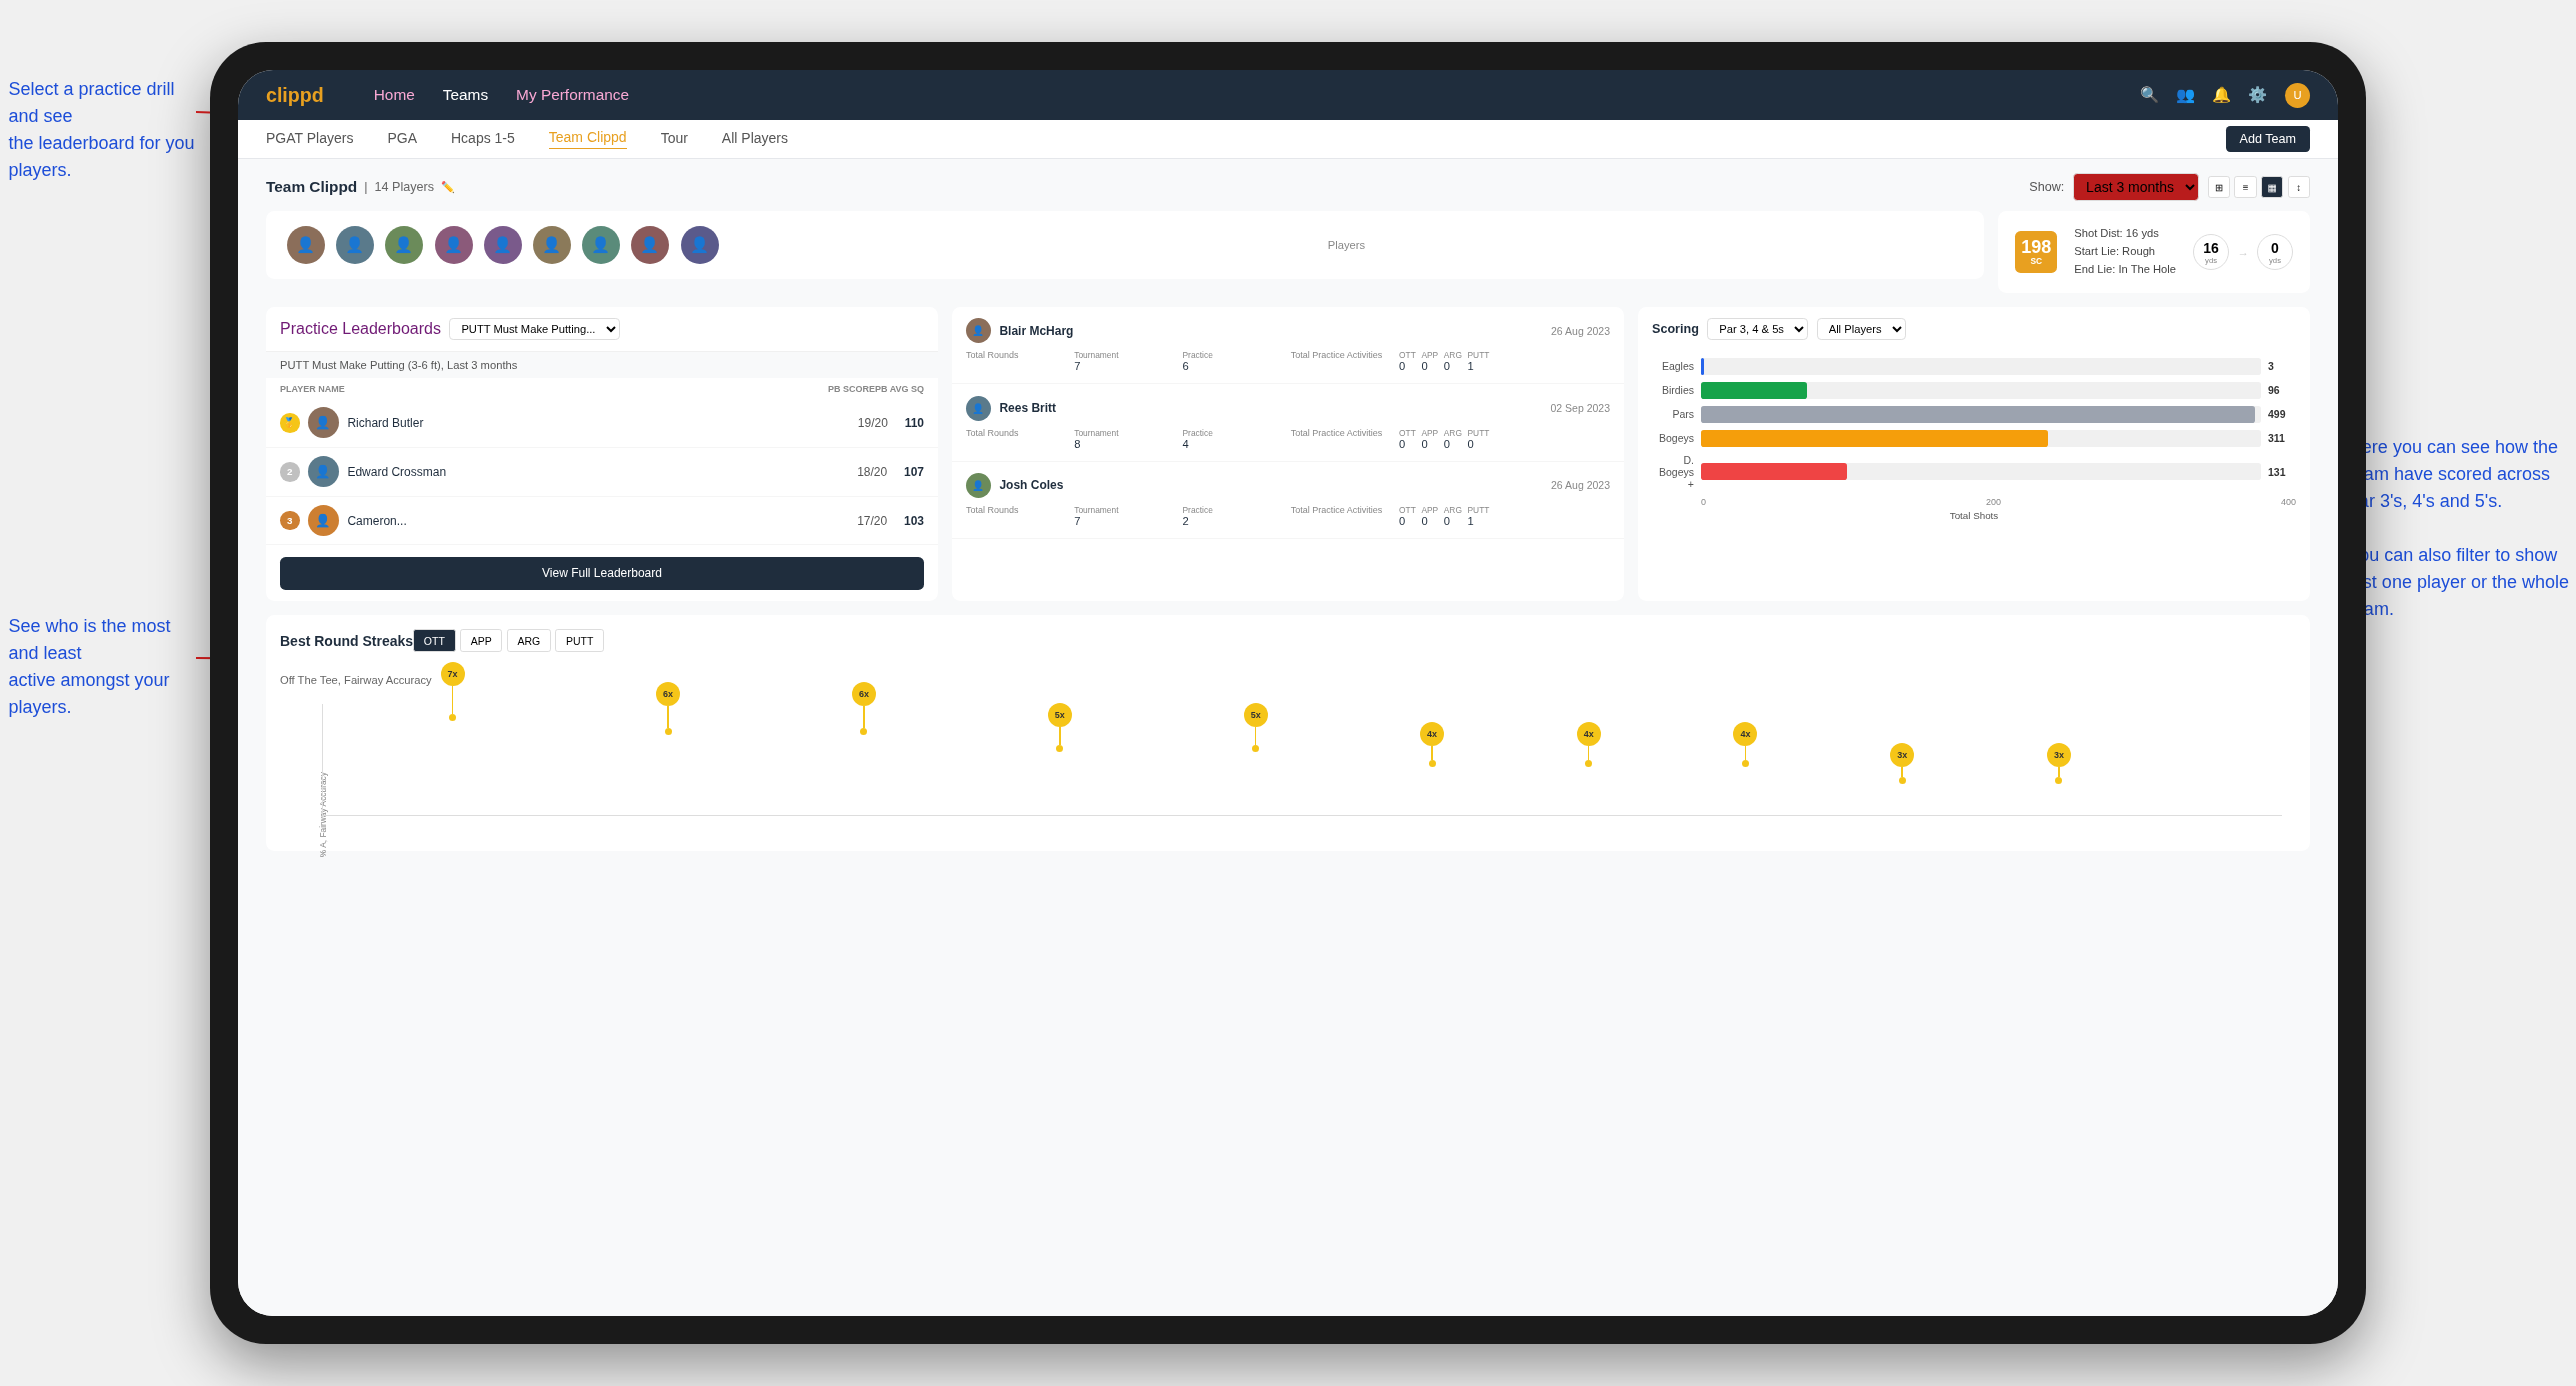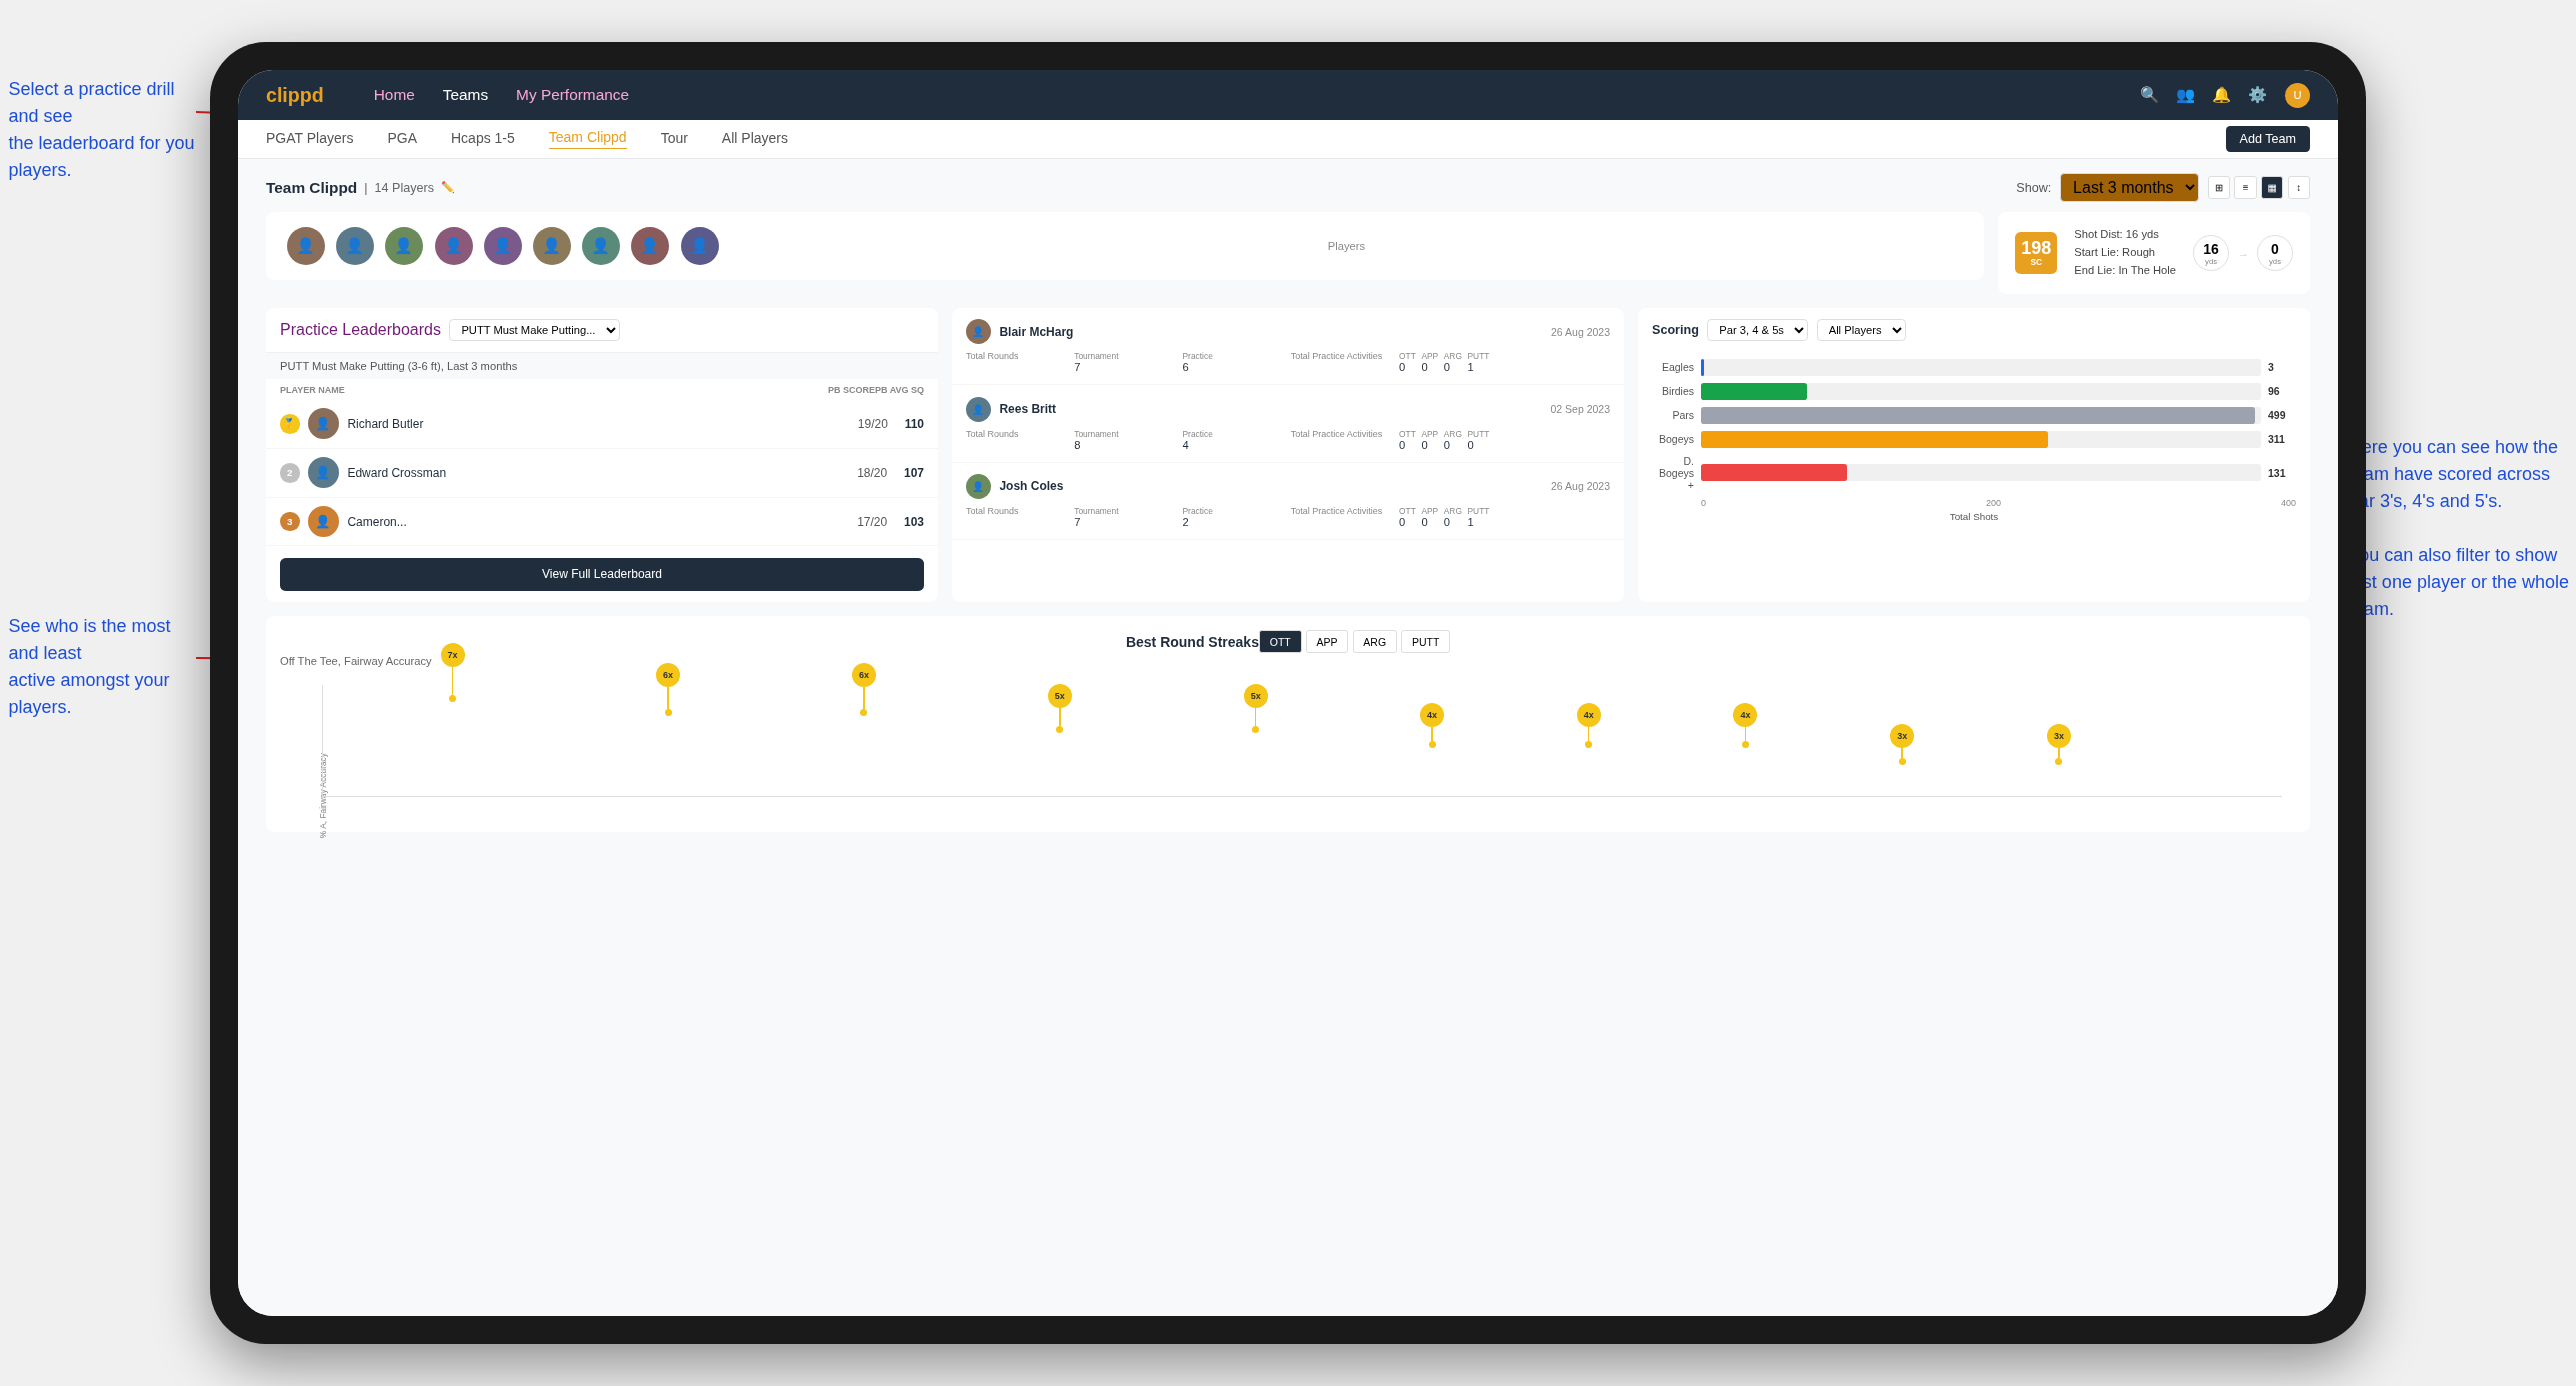--- a/index.html
+++ b/index.html
@@ -143,25 +143,25 @@
     .edit-icon { color: #888; cursor: pointer; }
 
     .show-controls {
       display: flex;
       align-items: center;
       gap: 8.4px;
       margin-left: auto;
     }
     .show-label { font-size: 12.6px; color: #555; }
     .show-select {
-      font-size: 16px;
+      font-size: 14px;
       border: 0.7px solid #ddd;
       border-radius: 4.2px;
       padding: 4.2px 8.4px;
-      background: #a16207;
+      background: #b91c1c;
     }
     .view-icons { display: flex; gap: 4.2px; }
     .view-icon-btn {
       width: 22.4px; height: 22.4px;
       border: 0.7px solid #ddd;
       border-radius: 2.8px;
       background: #fff;
       cursor: pointer;
       display: flex; align-items: center; justify-content: center;
       font-size: 9.8px;
@@ -391,22 +391,22 @@
 
     
     .streaks-section {
       background: #fff;
       border-radius: 8.4px;
       padding: 14px;
     }
     .streaks-header {
       display: flex;
       align-items: center;
-      justify-content: center;
-      margin-bottom: 2px;
+      justify-content: flex-start;
+      margin-bottom: 22px;
     }
     .streaks-title { font-size: 14px; font-weight: 600; color: #1f2d3d; }
     .streaks-filter-group { display: flex; gap: 4.2px; }
     .streaks-filter-btn {
       padding: 4.2px 9.8px;
       font-size: 10.5px;
       border: 0.7px solid #ddd;
       border-radius: 2.8px;
       background: #fff;
       cursor: pointer;

